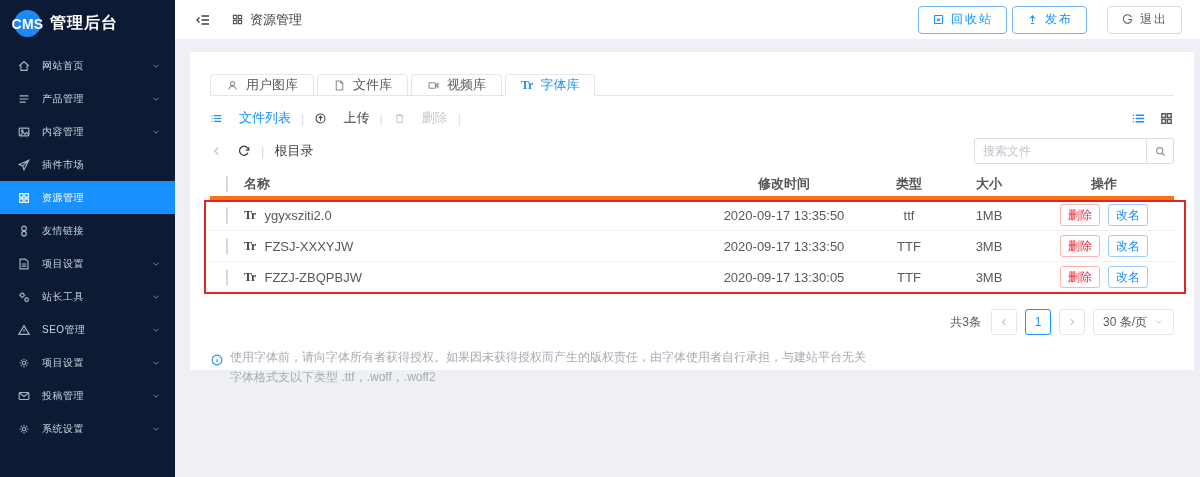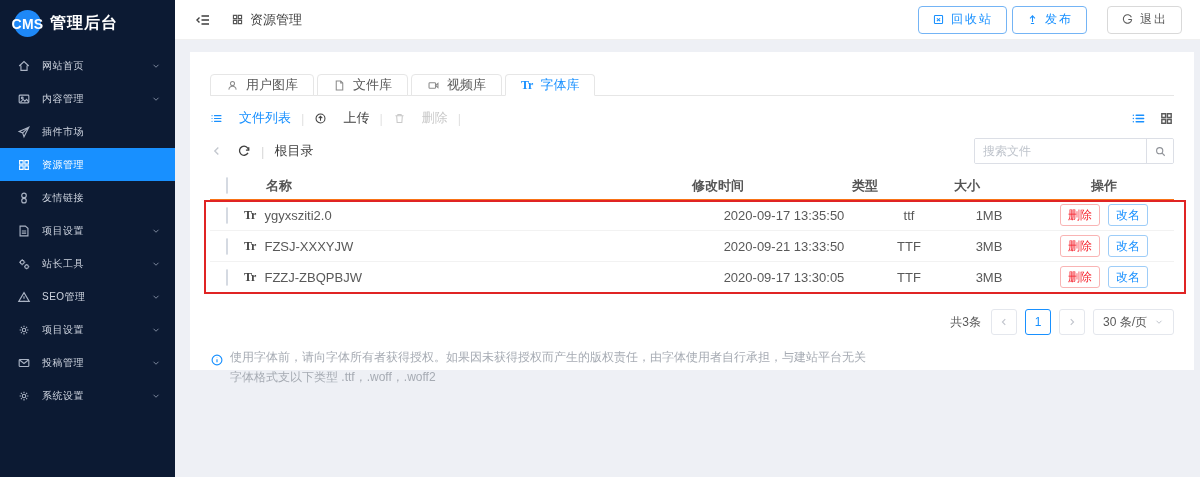--- a/index.html
+++ b/index.html
@@ -60,21 +60,21 @@
   .nav-sep { color:#d9d9d9; margin:0 10px; }
   .root-label { color:#404040; }
   .search-box { margin-left:auto; width:200px; height:26px; display:flex; border:1px solid #dcdfe6; border-radius:2px; overflow:hidden; background:#fff; }
   .search-box input { flex:1; border:none; outline:none; padding:0 8px; font-size:12px; color:#14532d; font-family:inherit; }
   .search-box input::placeholder { color:#bfc4cc; }
   .search-btn { width:28px; display:flex; align-items:center; justify-content:center; border-left:1px solid #dcdfe6; background:#fff; color:#909399; cursor:pointer; }
 
   
   .table { margin-top:8px; font-size:13px; }
   .trow { display:grid; grid-template-columns:34px 1fr 180px 70px 90px 140px; align-items:center; }
-  .thead { height:28px; color:#555; font-weight:bold; border-bottom:1px solid #f97316;gap:22px; }
+  .thead { height:28px; color:#555; font-weight:bold; border-bottom:4px solid #f97316; }
   .cell-c { text-align:center; }
   .checkbox { width:14px; height:14px; border:1px solid #d5dae2; border-radius:2px; background:#fff; cursor:pointer; }
   .tbody { position:relative; }
   .tr-data { height:31px; border-bottom:1px solid #f2f2f2; color:#595959; }
   .name-cell { display:flex; align-items:center; gap:8px; }
   .file-type-glyph { color:#444; }
   .ops { display:flex; justify-content:center; gap:8px; }
   .op-btn { font-size:12px; padding:2px 7px; border-radius:3px; background:#fff; cursor:pointer; line-height:16px; }
   .op-btn.danger { color:#f5222d; border:1px solid #f9b4b4; }
   .op-btn.rename { color:#1890ff; border:1px solid #9ecdf8; }
@@ -111,20 +111,33 @@
           </svg>
         </span>
       <span class="mi-label">网站首页</span>
       <span class="mi-chevron">
           <svg width="10" height="10" viewBox="0 0 16 16" fill="none" stroke="currentColor" stroke-width="1.6">
             <path d="M4 6l4 4 4-4"></path>
           </svg>
         </span>
     </div>
 
+    <div class="menu-item">
+      <span class="mi-icon">
+          <svg width="14" height="14" viewBox="0 0 16 16" fill="none" stroke="currentColor" stroke-width="1.3">
+            <path d="M3 4.5h10M3 8h10M3 11.5h7"></path>
+          </svg>
+        </span>
+      <span class="mi-label">产品管理</span>
+      <span class="mi-chevron">
+          <svg width="10" height="10" viewBox="0 0 16 16" fill="none" stroke="currentColor" stroke-width="1.6">
+            <path d="M4 6l4 4 4-4"></path>
+          </svg>
+        </span>
+    </div>
 
     <div class="menu-item">
       <span class="mi-icon">
           <svg width="14" height="14" viewBox="0 0 16 16" fill="none" stroke="currentColor" stroke-width="1.3">
             <rect x="2.5" y="3.5" width="11" height="9" rx="1"></rect>
             <circle cx="6" cy="6.8" r="1"></circle>
             <path d="M4 11.5l3-3 2 2 2-2 2.5 3"></path>
           </svg>
         </span>
       <span class="mi-label">内容管理</span>
@@ -432,21 +445,21 @@
           <button class="op-btn rename">改名</button>
         </span>
       </div>
 
       <div class="trow tr-data">
         <span class="cell-c"><span class="checkbox" style="margin:0 auto;"></span></span>
         <span class="name-cell">
           <span class="file-type-glyph tr-glyph">Tr</span>
           <span>FZSJ-XXXYJW</span>
         </span>
-        <span class="cell-c">2020-09-21 13:33:50</span>
+        <span class="cell-c">2020-09-17 13:33:50</span>
         <span class="cell-c">TTF</span>
         <span class="cell-c">3MB</span>
         <span class="ops">
           <button class="op-btn danger">删除</button>
           <button class="op-btn rename">改名</button>
         </span>
       </div>
 
       <div class="trow tr-data">
         <span class="cell-c"><span class="checkbox" style="margin:0 auto;"></span></span>

